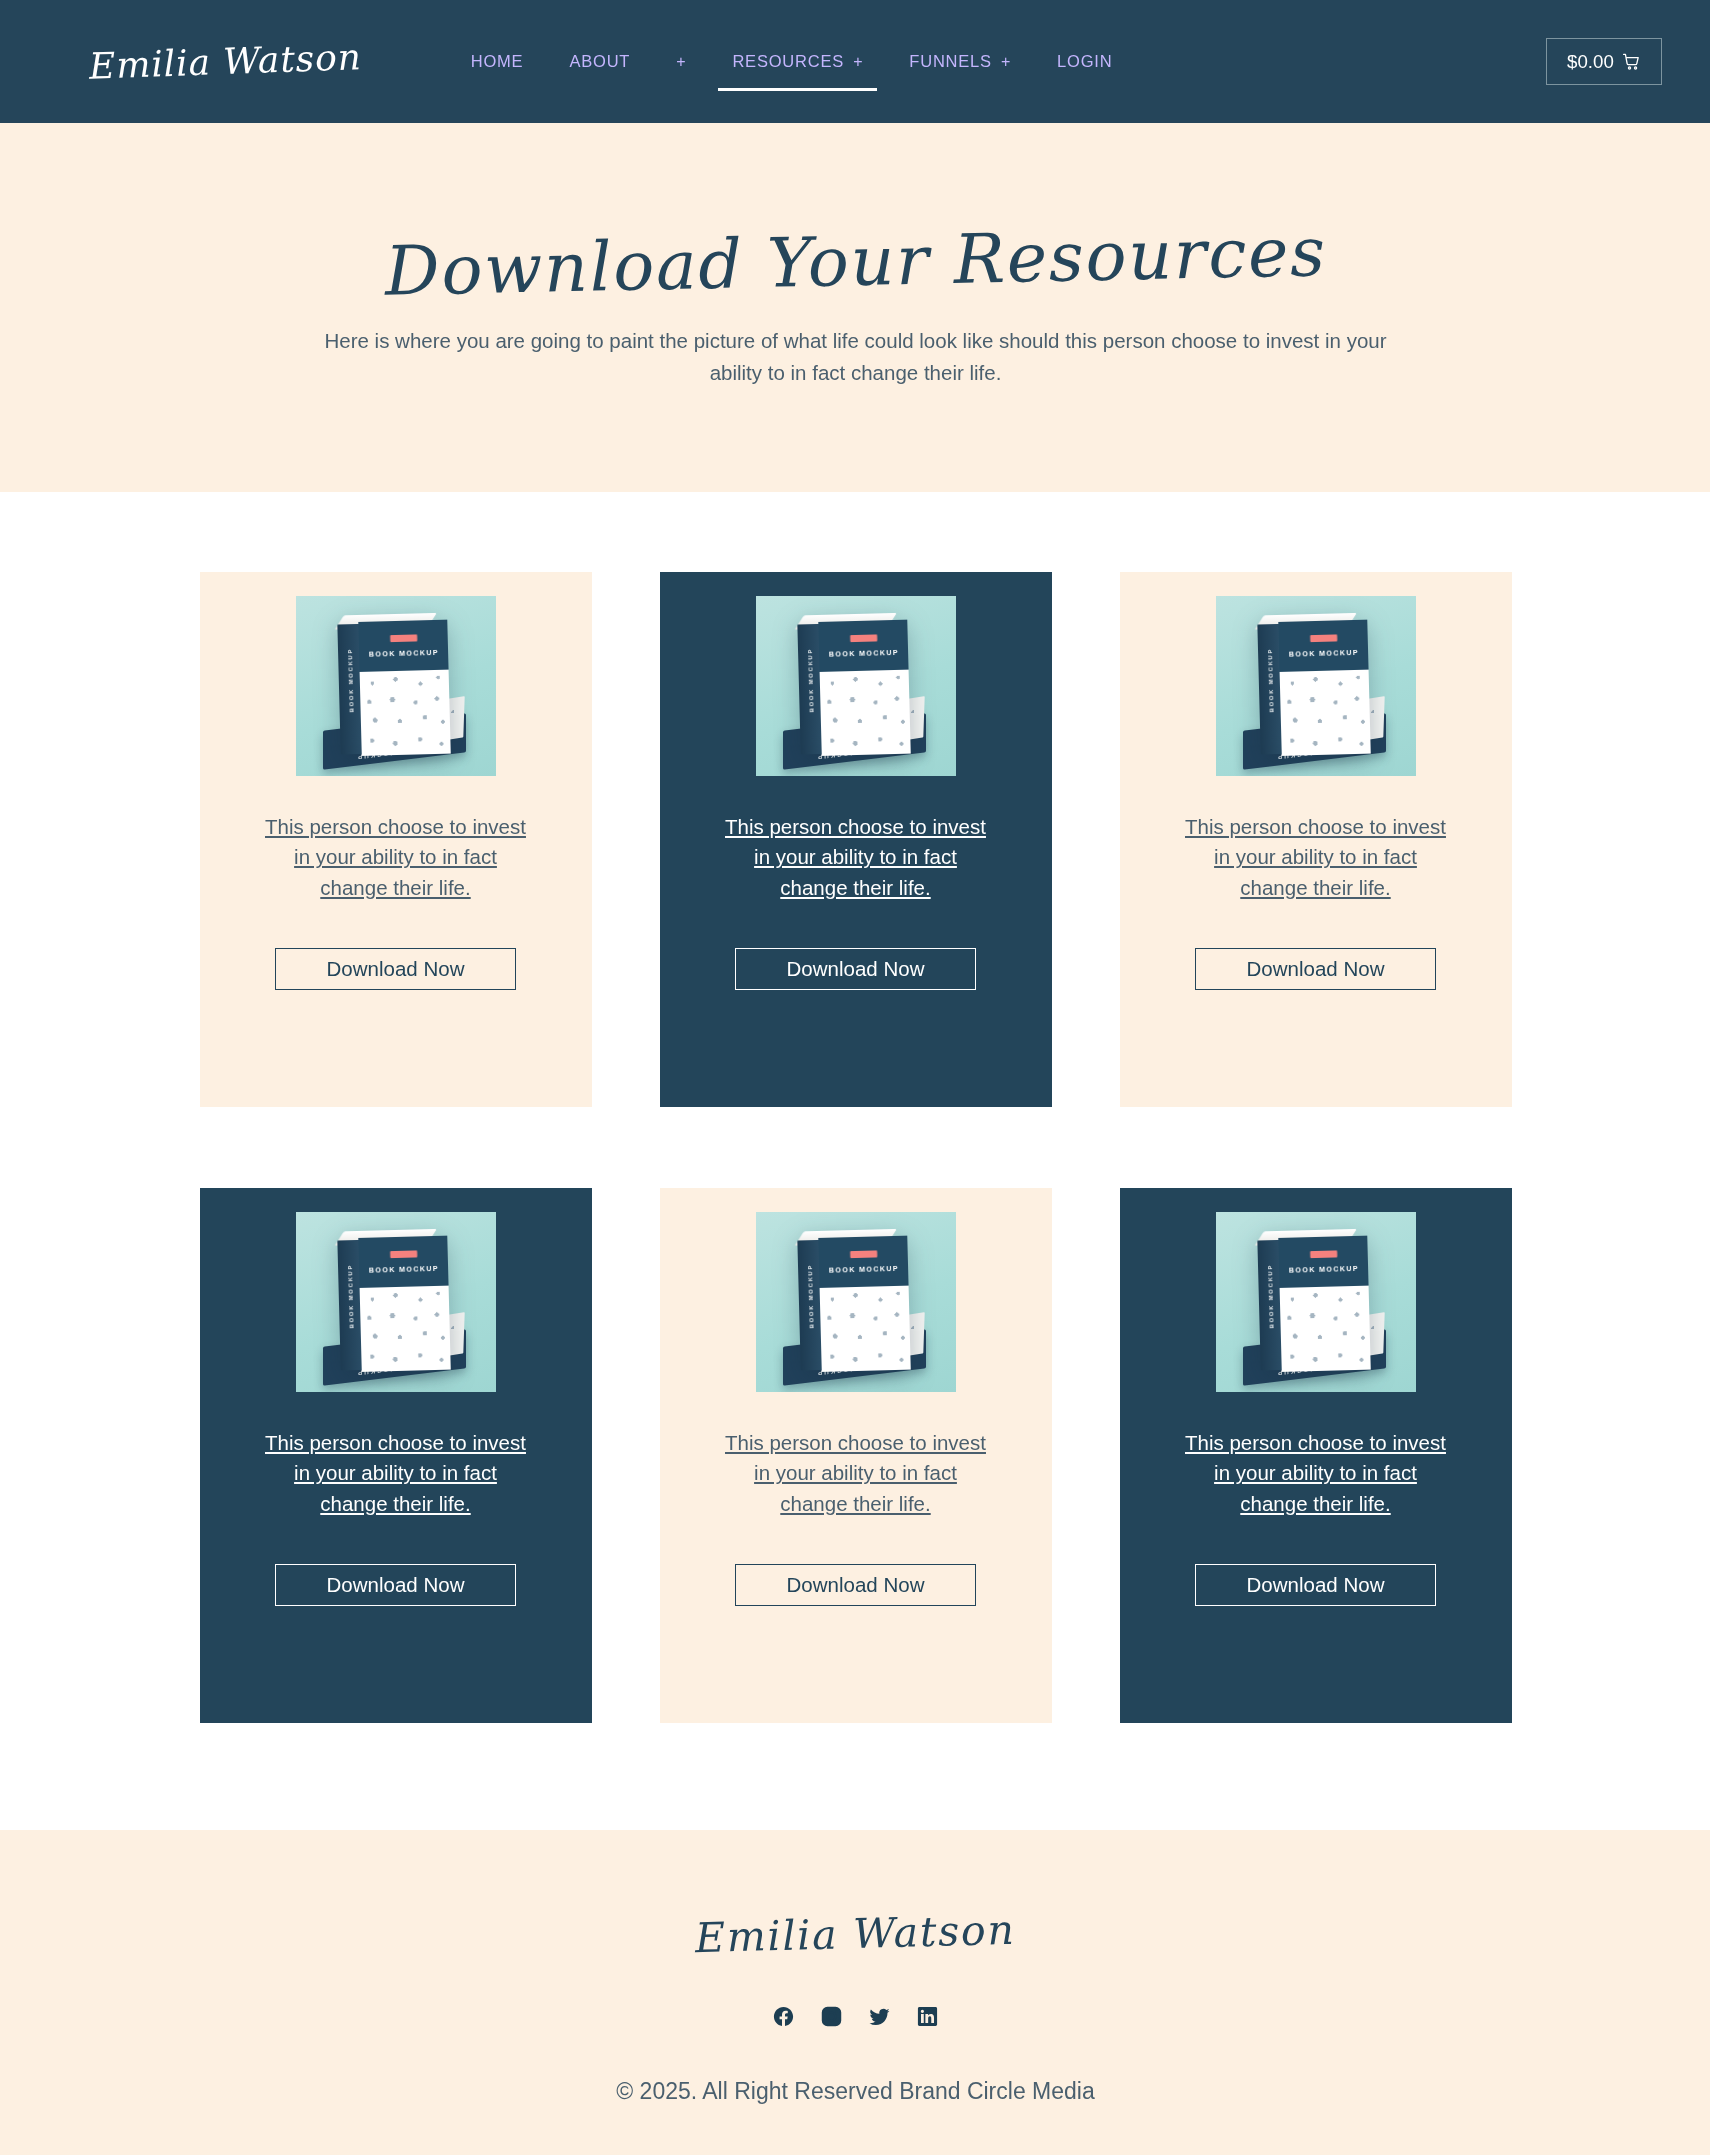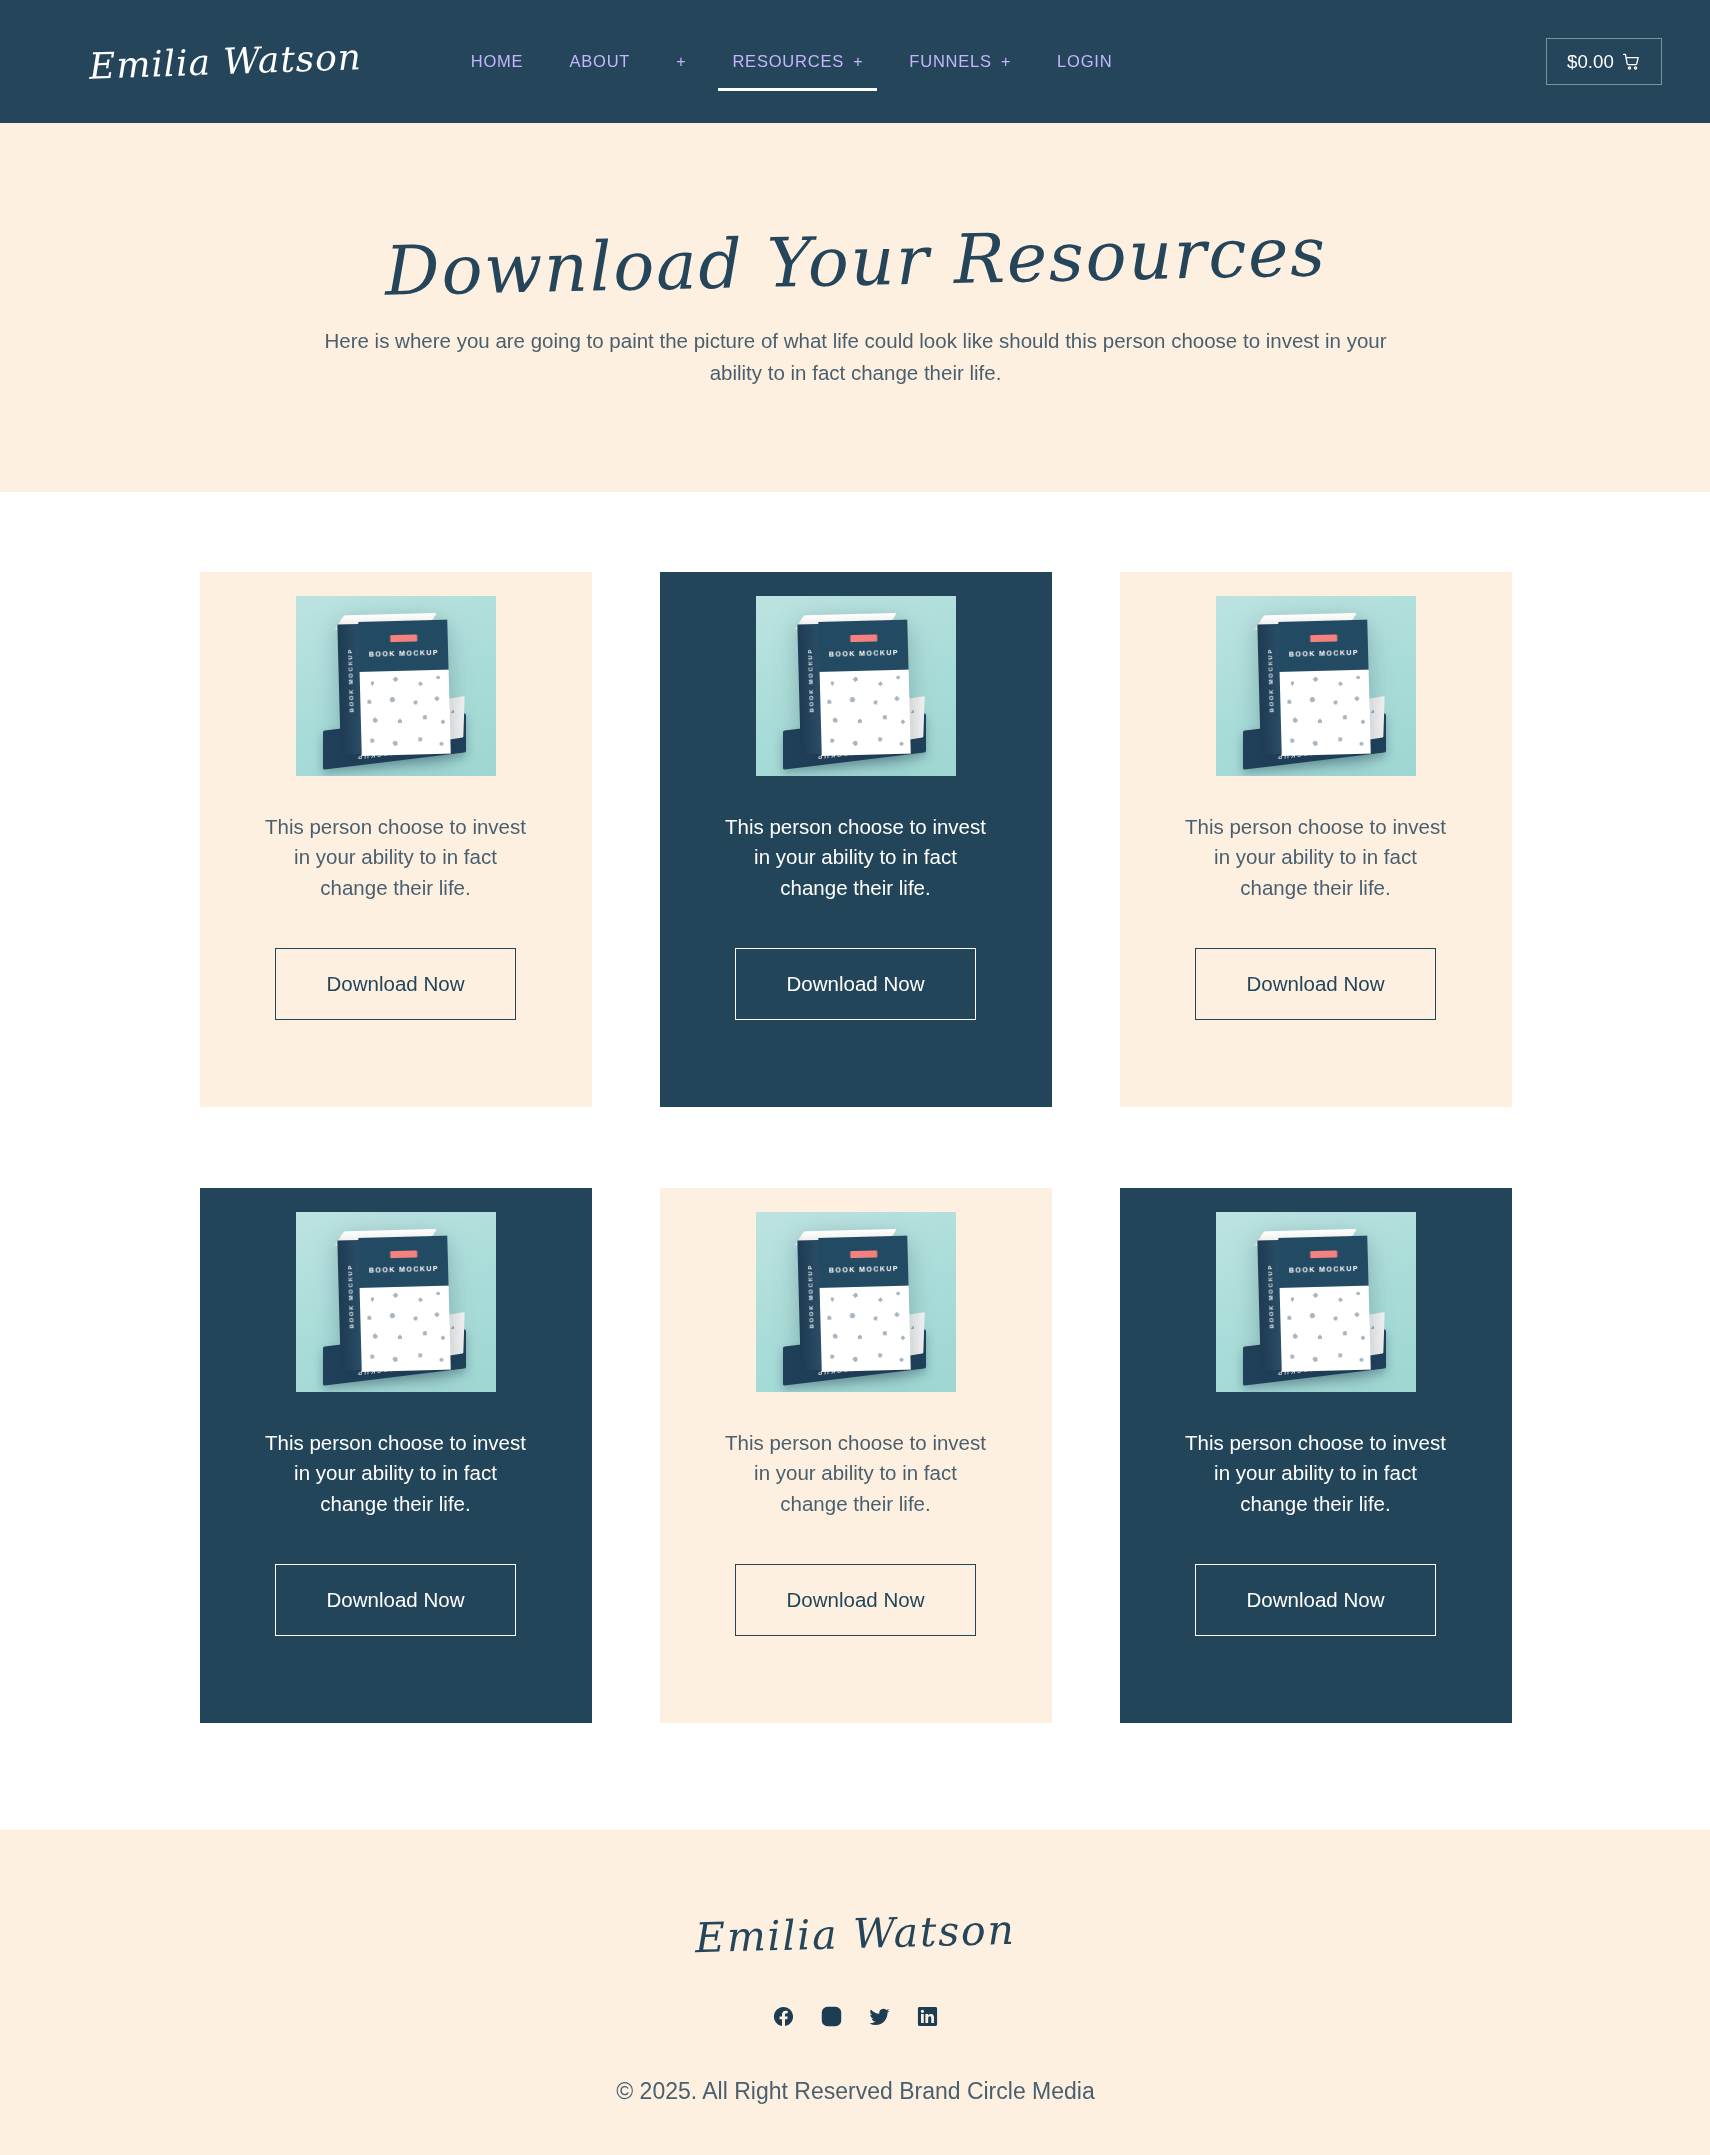--- a/index.html
+++ b/index.html
@@ -329,28 +329,29 @@
   }
 
   
   .card-text {
     margin-top: 36px;
     width: 267px;
     text-align: center;
     font-size: 20.5px;
     line-height: 1.48;
     font-weight: 400;
+    text-decoration: underline;
   }
   .res-card.cream .card-text { color: #4a5f6e; }
   .res-card.navy  .card-text { color: #ffffff; }
 
   .dl-btn {
     margin-top: 45px;
     width: 241px;
-    height: 72px;
+    height: 42px;
     display: flex;
     align-items: center;
     justify-content: center;
     font-size: 20.5px;
     background: transparent;
     cursor: pointer;
     font-family: "Liberation Sans", sans-serif;
   }
   .res-card.cream .dl-btn { border: 1.8px solid #23455a; color: #23455a; }
   .res-card.navy  .dl-btn { border: 1.8px solid #ffffff; color: #ffffff; }

